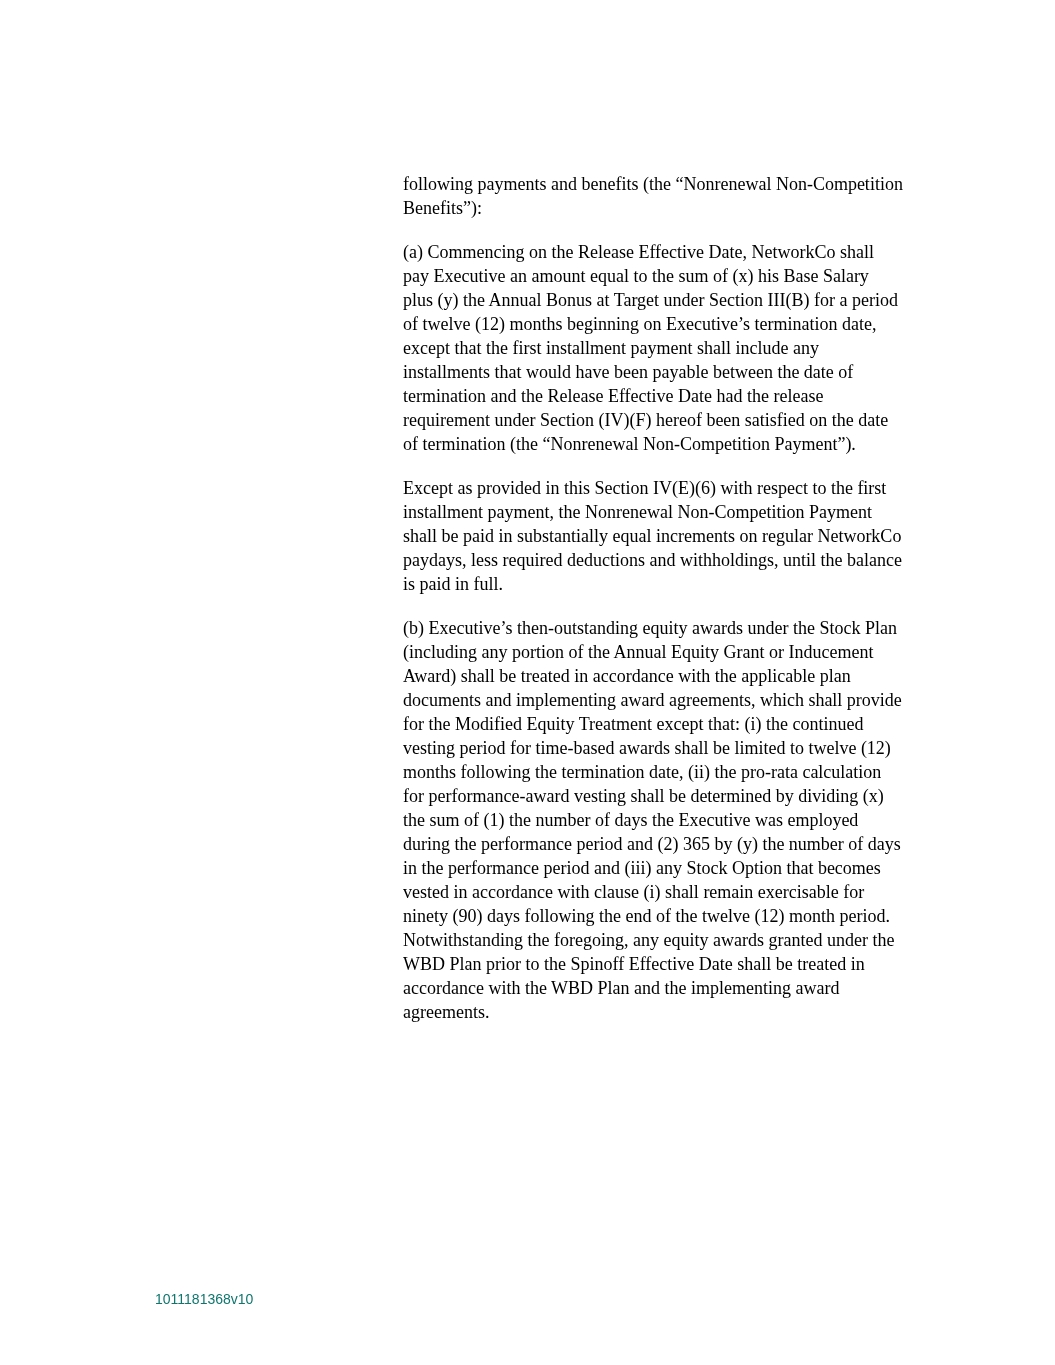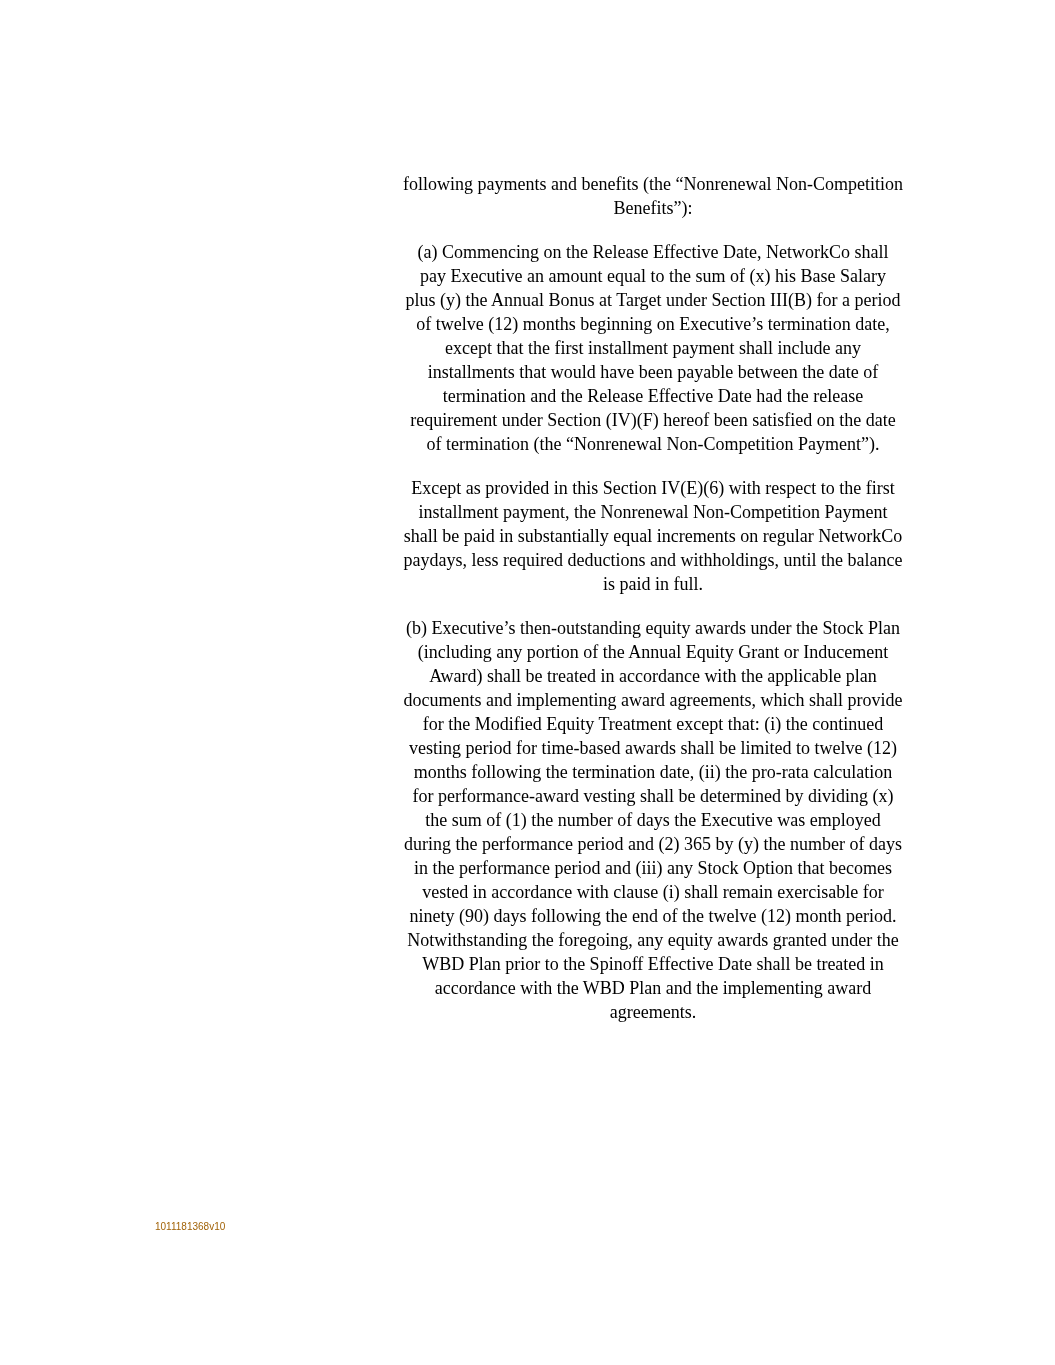--- a/index.html
+++ b/index.html
@@ -20,39 +20,38 @@
       position: absolute;
       left: 403px;
       top: 172px;
       width: 500px;
       font-size: 18px;
       line-height: 24px;
       text-align: left;
     }
     .content p {
       margin: 0 0 20px 0;
-      text-align: center;
     }
     .page-number {
       position: absolute;
       top: 1205px;
       left: 0;
       width: 100%;
       text-align: center;
       font-size: 18px;
       line-height: 24px;
     }
     .doc-footer {
       position: absolute;
       left: 155px;
-      top: 1219px;
+      top: 1291px;
       font-family: "Liberation Sans", sans-serif;
-      font-size: 10px;
+      font-size: 14px;
       line-height: 16px;
-      color: #a16207;
+      color: #0f766e;
     }
   </style>
 </head>
 <body>
 
 <div class="page">
 
   <div class="content">
     <p>following payments and benefits (the “Nonrenewal Non-Competition Benefits”):</p>
     <p>(a) Commencing on the Release Effective Date, NetworkCo shall pay Executive an amount equal to the sum of (x) his Base Salary plus (y) the Annual Bonus at Target under Section III(B) for a period of twelve (12) months beginning on Executive’s termination date, except that the first installment payment shall include any installments that would have been payable between the date of termination and the Release Effective Date had the release requirement under Section (IV)(F) hereof been satisfied on the date of termination (the “Nonrenewal Non-Competition Payment”).</p>

